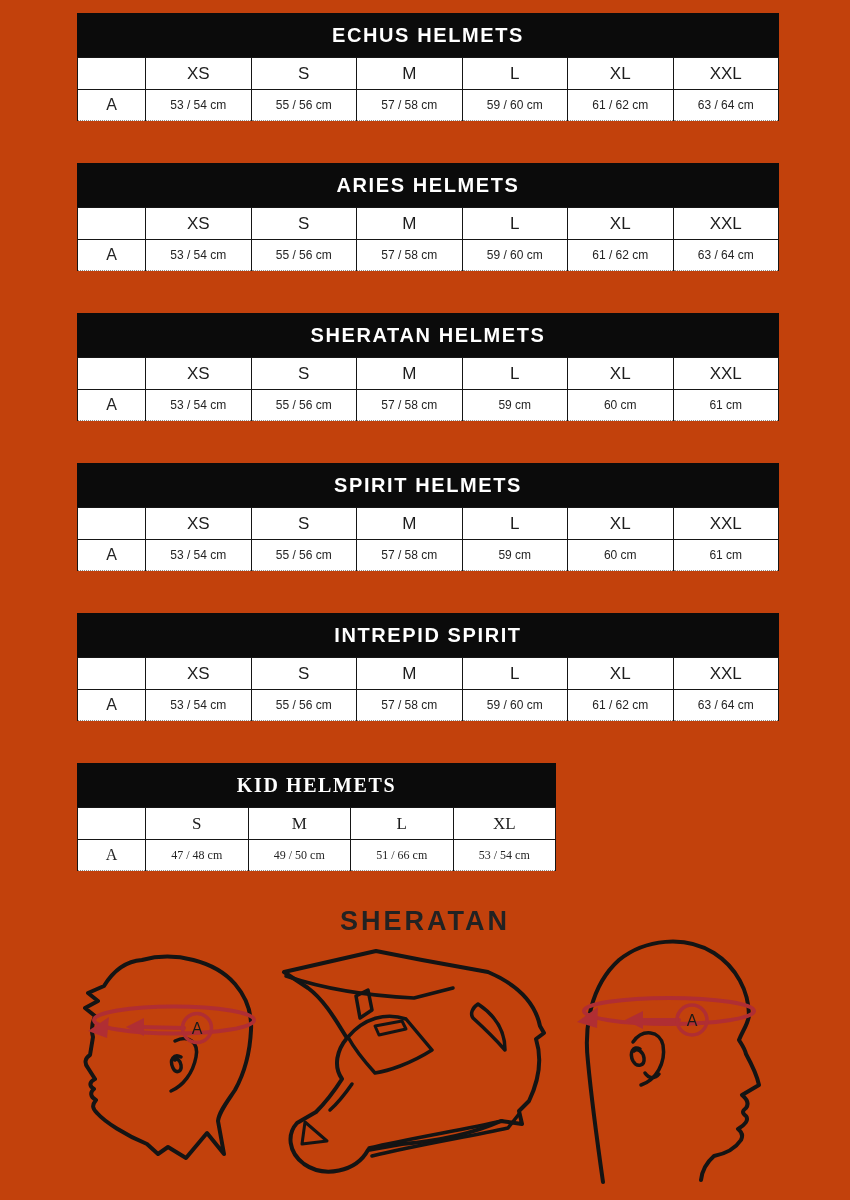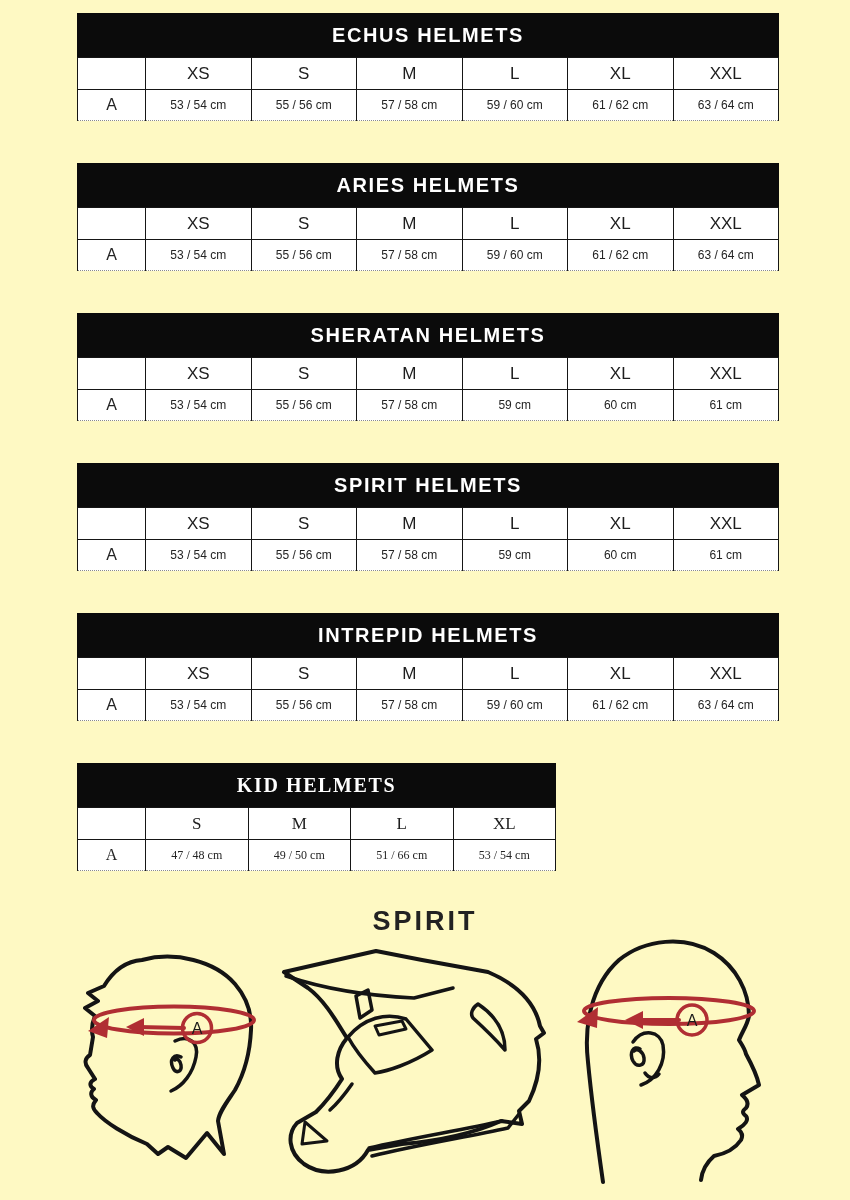--- a/index.html
+++ b/index.html
@@ -1,17 +1,17 @@
 <!DOCTYPE html>
 <html><head>
 <meta charset="utf-8">
 <style>
   html,body{margin:0;padding:0;background:#ffffff;}
   body{width:850px;height:1200px;font-family:"Liberation Sans",sans-serif;color:#1d1d1d;}
-  .page{position:relative;width:850px;height:1200px;overflow:hidden;background:#fef9c3;}
+  .page{position:relative;width:850px;height:1200px;overflow:hidden;background:#c2410c;}
 
   .size-table{position:absolute;left:77px;width:702px;}
   .size-table.kid{width:479px;font-family:Liberation Serif, serif;}
   #t1{top:13px}#t2{top:163px}#t3{top:313px}#t4{top:463px}#t5{top:613px}#t6{top:763px}
 
   .bar{background:#0b0b0b;color:#ffffff;height:44px;display:flex;align-items:center;justify-content:center;
        font-weight:700;font-size:20px;letter-spacing:1.6px;white-space:nowrap;}
   table{width:100%;border-collapse:collapse;table-layout:fixed;}
   td{border:1px solid #161616;text-align:center;vertical-align:middle;padding:0;background:#fff;}
   tr.sizes td{height:31px;font-size:17px;color:#1d1d1d;margin-top:48px;}
@@ -134,21 +134,21 @@
         <td>57 / 58 cm</td>
         <td>59 cm</td>
         <td>60 cm</td>
         <td>61 cm</td>
       </tr>
     </tbody>
       </table>
   </div>
 
   <div class="size-table" id="t5">
-    <div class="bar">INTREPID HELMETS</div>
+    <div class="bar">INTREPID SPIRIT</div>
     <table>
       <tbody>
           <tr class="sizes">
         <td class="lbl"></td>
         <td>XS</td>
         <td>S</td>
         <td>M</td>
         <td>L</td>
         <td>XL</td>
         <td>XXL</td>
@@ -181,21 +181,21 @@
         <td class="lbl">A</td>
         <td>47 / 48 cm</td>
         <td>49 / 50 cm</td>
         <td>51 / 66 cm</td>
         <td>53 / 54 cm</td>
       </tr>
     </tbody>
       </table>
   </div>
 
-  <div class="diagram-title">SPIRIT</div>
+  <div class="diagram-title">SHERATAN</div>
 
   <svg id="head-left" class="illu" width="205" height="212" viewBox="0 0 205 212">
     <path class="ink" stroke-width="4" d="M62,10 C95,1 135,11 155,34 C167,48 172,62 171,80 C170,102 165,122 155,140
          C147,152 139,162 138,171 L144,204 L127,183 L106,208 L88,197 L78,204 L67,194
          C45,185 25,172 17,163 C12,158 12,155 16,150 C10,147 10,142 14,139
          C9,136 9,132 15,129 L8,118 C4,113 5,108 10,105 L13,87 C11,80 12,73 15,66
          L5,58 L18,51 L8,43 L24,36 C35,18 48,11 62,10 Z"></path>
     <path class="ink" stroke-width="3.5" d="M95,91 C109,84 119,93 116,107 C113,123 103,136 91,141"></path>
     <path class="ink" stroke-width="3.5" d="M101,107 C94,103 89,110 93,118 C96,124 102,122 101,115 C100,110 97,108 95,110"></path>
     <ellipse class="red" stroke-width="4" cx="94" cy="70" rx="80" ry="13.5"></ellipse>

